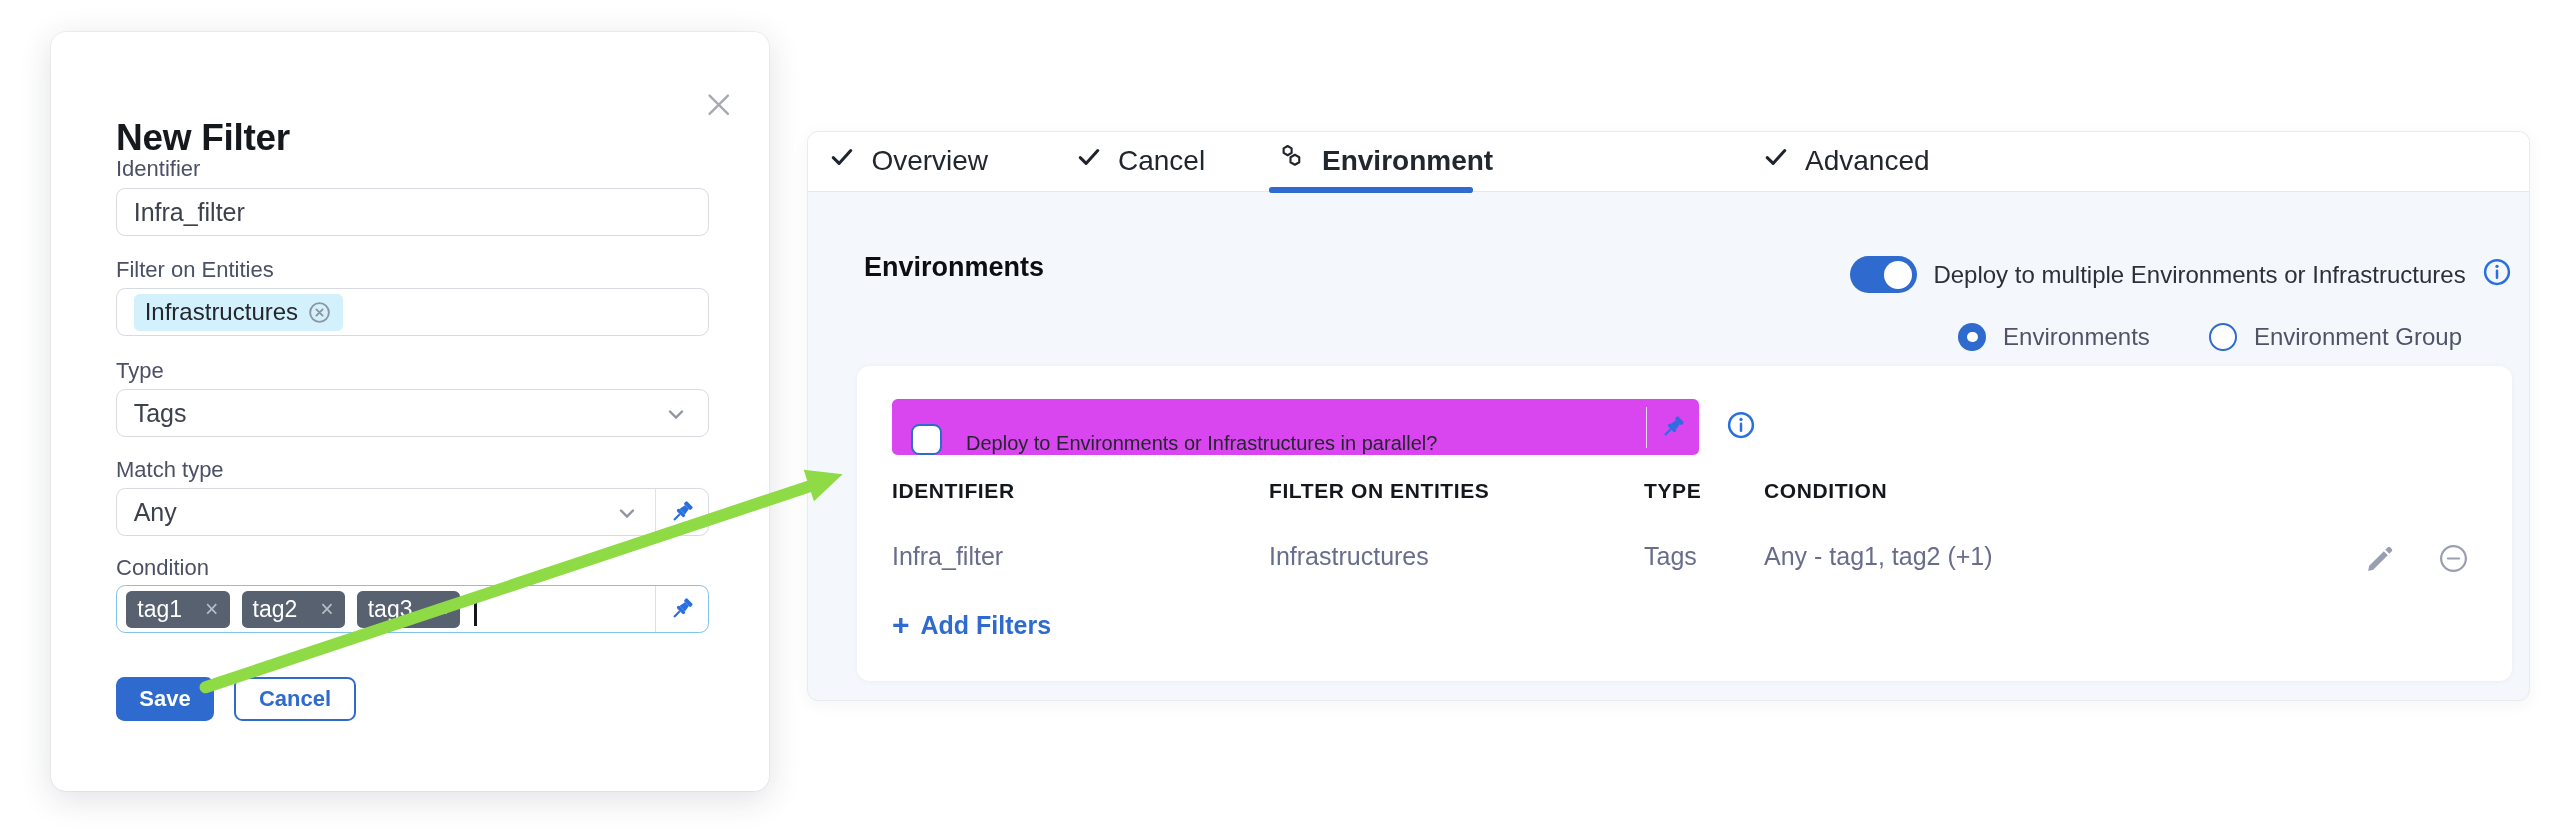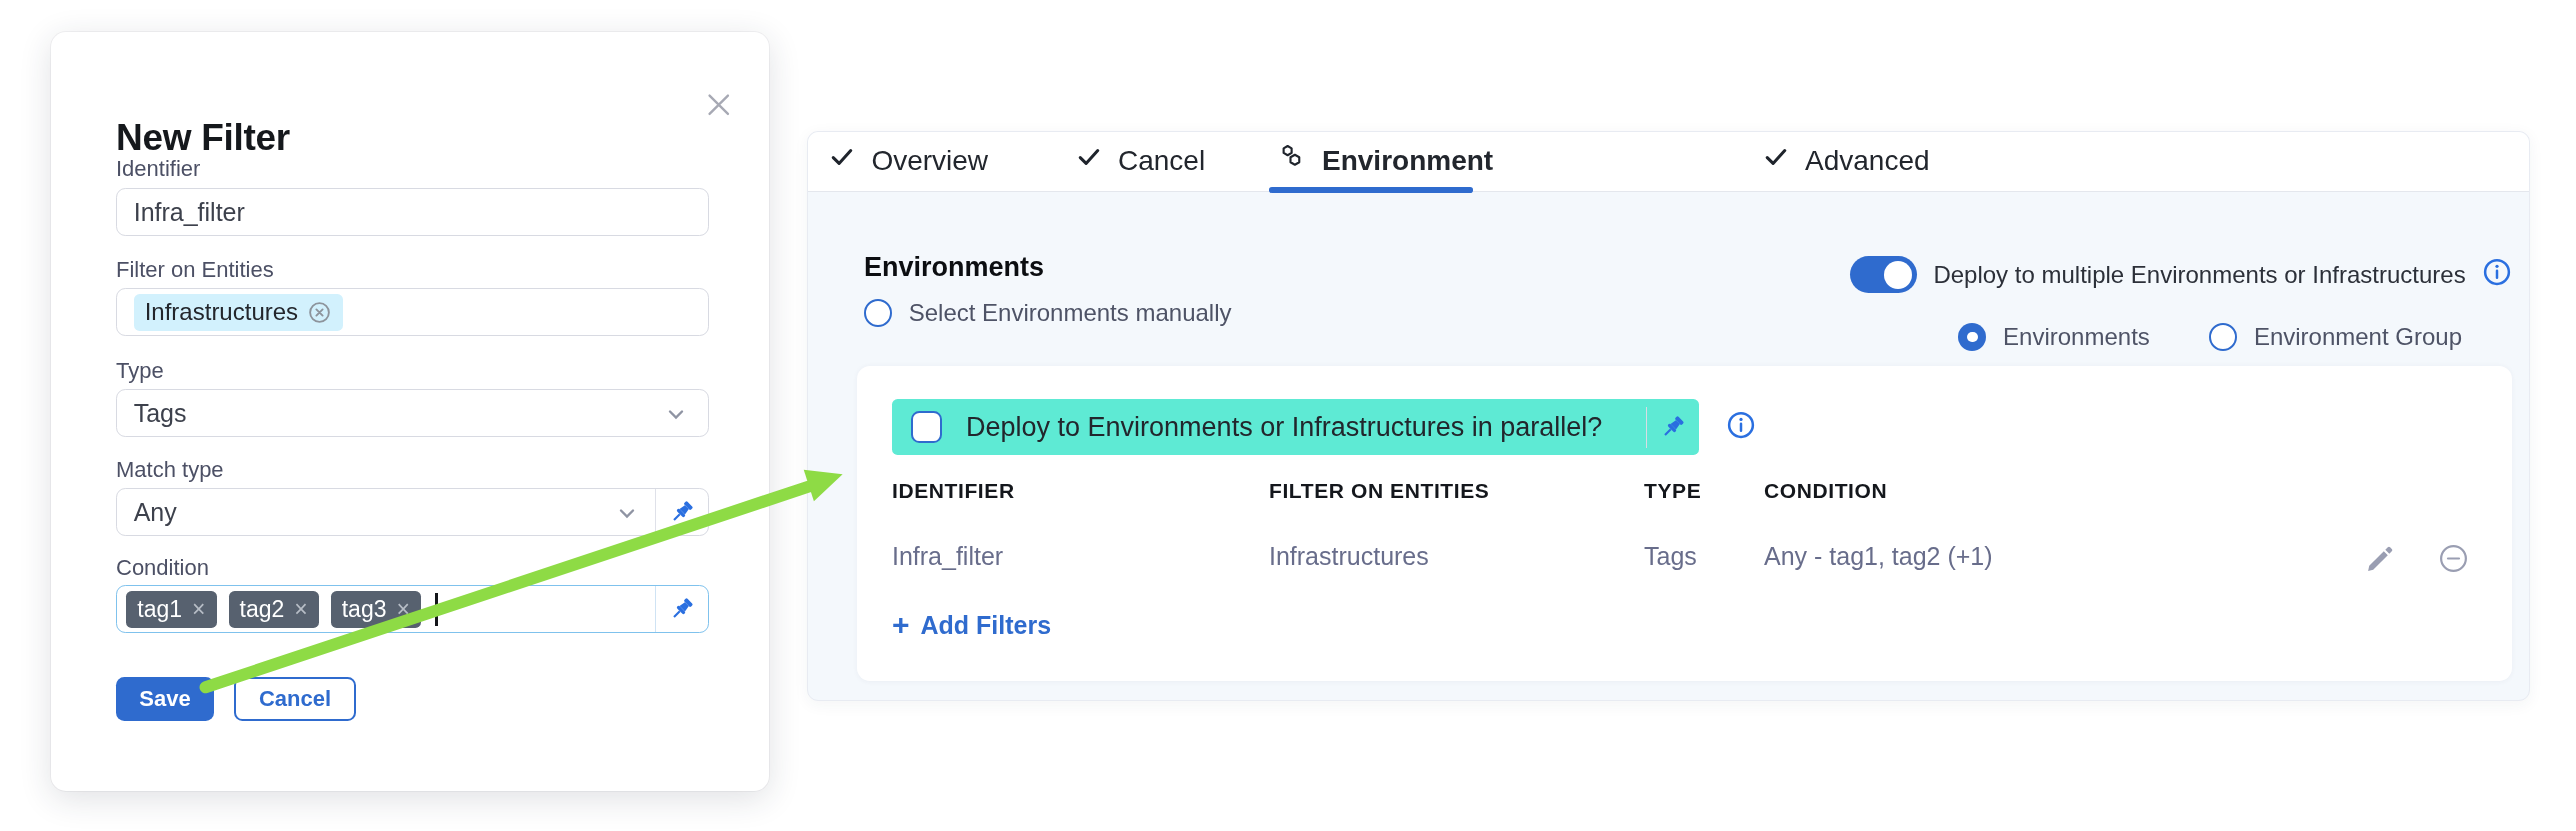--- a/index.html
+++ b/index.html
@@ -14,21 +14,21 @@
   .f-label{position:absolute;left:65px;font-size:22px;color:#4c5065;}
   .f-box{position:absolute;left:65px;width:593px;height:48px;border:1.4px solid #d8dae2;border-radius:9.3px;
          background:#fff;box-sizing:border-box;display:flex;align-items:center;padding:0 16.7px;font-size:25px;color:#3d414c;}
   .pin-slot{position:absolute;right:0;top:0;bottom:0;width:52px;border-left:1.4px solid #dfe1e9;
             display:flex;align-items:center;justify-content:center;}
   .chev{position:absolute;top:12px;}
   .entity-chip{background:#d2f1fd;color:#23262c;border-radius:5.6px;height:37px;display:flex;align-items:center;
                padding:0 11px;font-size:24px;gap:9.3px;}
   .cond-box{border:1.9px solid #7fc2ed;padding:0 9.3px;}
   .cond-chip{background:#57616f;color:#fff;border-radius:5.6px;height:37px;display:flex;align-items:center;
-             padding:0 11px;font-size:23px;gap:10px;margin-right:12px;}
+             padding:0 11px;font-size:23px;gap:23px;margin-right:12px;}
   .chip-x{color:#b7bdc6;font-size:23px;line-height:1;cursor:pointer;}
   .cursor-bar{width:2.8px;height:33px;background:#14161a;margin-left:1.9px;}
   .btn{display:flex;align-items:center;justify-content:center;font-weight:700;font-size:22px;border-radius:8.3px;cursor:pointer;box-sizing:border-box;}
   .btn-save{position:absolute;left:65px;top:645px;width:98px;height:44px;background:#2f6bce;color:#fff;}
   .btn-cancel{position:absolute;left:183px;top:645px;width:122px;height:44px;background:#fff;border:2.3px solid #2f6bce;color:#2f6bce;}
 
   
   .panel{position:absolute;left:807px;top:131px;width:1723px;height:570px;background:#f4f8fc;border-radius:11px;
          border:0.9px solid #e8ebf2;box-shadow:0 3.7px 15px rgba(40,55,80,.05);z-index:5;box-sizing:border-box;}
   .tabbar{position:absolute;left:0;top:0;right:0;height:59px;background:#fff;border-radius:11px 11px 0 0;
@@ -46,22 +46,22 @@
   .radio{width:28px;height:28px;border-radius:50%;border:2.3px solid #2f6bce;background:#fff;box-sizing:border-box;flex:0 0 auto;cursor:pointer;}
   .radio.sel{background:#2f6bce;border:none;position:relative;}
   .radio.sel::after{content:"";position:absolute;left:50%;top:50%;width:10.2px;height:10.2px;margin:-5.1px 0 0 -5.1px;background:#fff;border-radius:50%;}
   .toggle{width:67px;height:37px;border-radius:18.5px;background:#2f6bce;position:relative;flex:0 0 auto;cursor:pointer;}
   .toggle::after{content:"";position:absolute;right:4.6px;top:4.6px;width:28px;height:28px;background:#fff;border-radius:50%;}
   .spacer40{width:26px;}
 
   
   .card{position:absolute;left:49px;top:234px;width:1655px;height:315px;background:#fff;border-radius:13px;
         box-shadow:0 0.9px 5.6px rgba(50,60,90,.05);}
-  .cbar{position:absolute;left:35px;top:33px;width:807px;height:56px;background:#5eead4;border-radius:5.6px;
-        display:flex;align-items:center;padding:0 0 0 18.5px;box-sizing:border-box;font-size:27px;color:#22262c;}
+  .cbar{position:absolute;left:35px;top:33px;width:807px;height:56px;background:#d946ef;border-radius:5.6px;
+        display:flex;align-items:flex-end;padding:0 0 0 18.5px;box-sizing:border-box;font-size:20px;color:#22262c;}
   .checkbox{width:31.5px;height:31.5px;border:2.8px solid #2f6bce;border-radius:8.3px;background:#fff;box-sizing:border-box;flex:0 0 auto;cursor:pointer;}
   .cbar-label{margin-left:24px;}
   .cbar-right{margin-left:auto;display:flex;align-items:center;height:100%;}
   .cbar-div{width:1.4px;height:41px;background:#d9dce4;}
   .cbar-pin{width:52px;display:flex;align-items:center;justify-content:center;cursor:pointer;}
   .card-info{position:absolute;left:869px;top:44px;cursor:pointer;}
   .th{position:absolute;top:113px;font-size:21px;font-weight:700;color:#14171c;letter-spacing:0.6px;}
   .td{position:absolute;top:176px;font-size:25px;color:#686d8b;}
   .c1{left:35px;} .c2{left:412px;} .c3{left:787px;} .c4{left:907px;}
   .row-act{position:absolute;top:176px;cursor:pointer;}
@@ -188,24 +188,20 @@
         <span><svg width="28" height="28" viewBox="0 0 24 24" fill="none" stroke="#1f242c" stroke-width="2.6" stroke-linecap="round" stroke-linejoin="round">
               <path d="M4.5 12.5l5 5L19.5 6.5"></path>
             </svg></span>
         <span>Advanced</span>
       </div>
       <div class="tab-underline"></div>
     </div>
 
     <div class="env-heading">Environments</div>
 
-    <div class="hgroup g-manual">
-      <span class="radio"></span>
-      <span>Select Environments manually</span>
-    </div>
 
 
     <div class="toggle-row">
       <span class="toggle"></span>
       <span>Deploy to multiple Environments or Infrastructures</span>
       <span><svg width="30" height="30" viewBox="0 0 24 24" fill="none" stroke="#2a6fe0" stroke-width="2">
             <circle cx="12" cy="12" r="9.5"></circle>
             <line x1="12" y1="11" x2="12" y2="16.5" stroke-linecap="round"></line>
             <circle cx="12" cy="7.5" r="1.3" fill="#2a6fe0" stroke="none"></circle>
           </svg></span>

